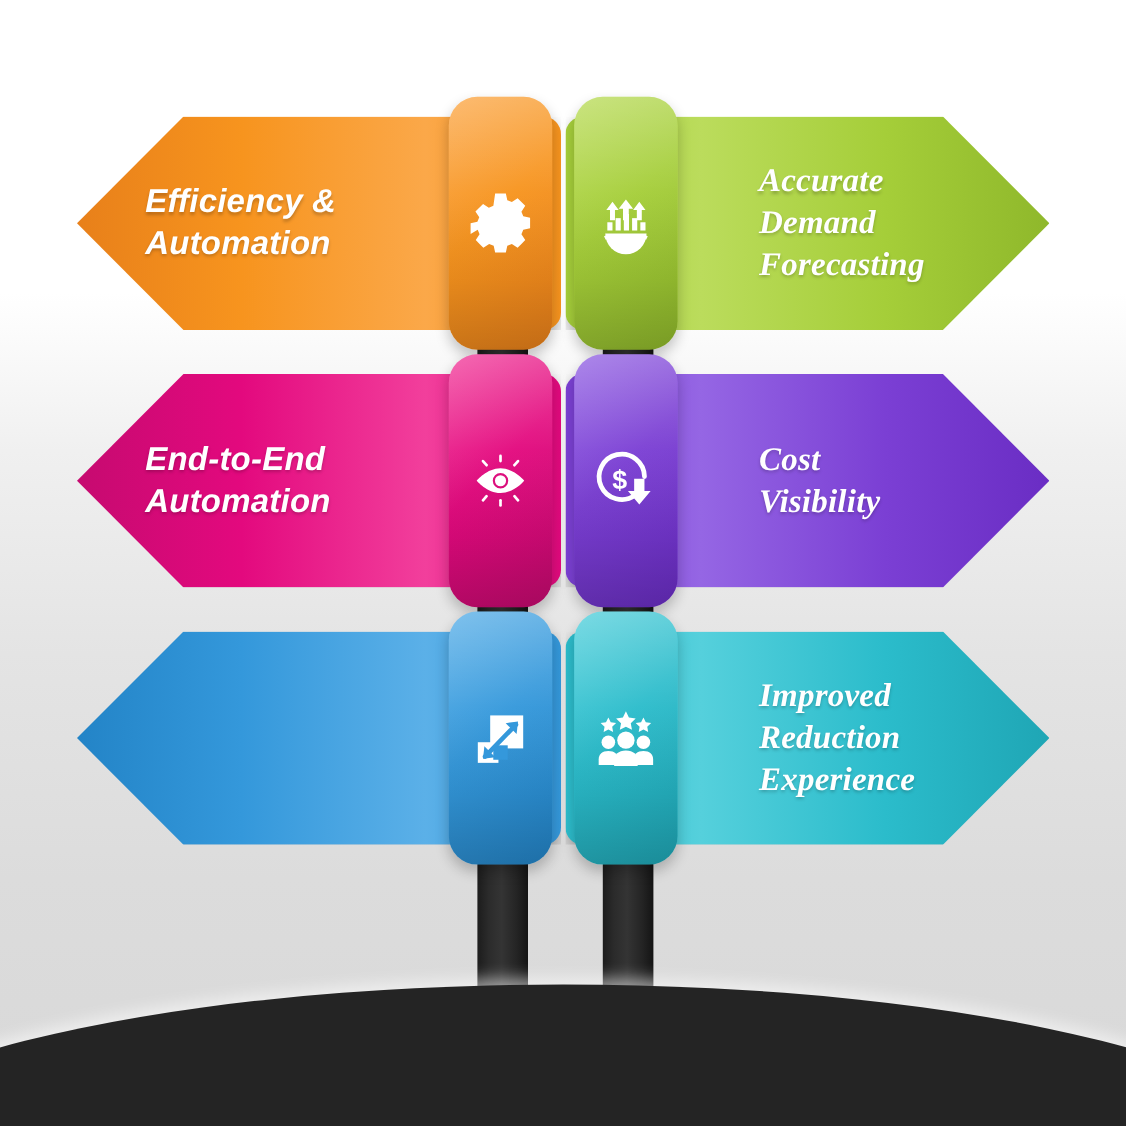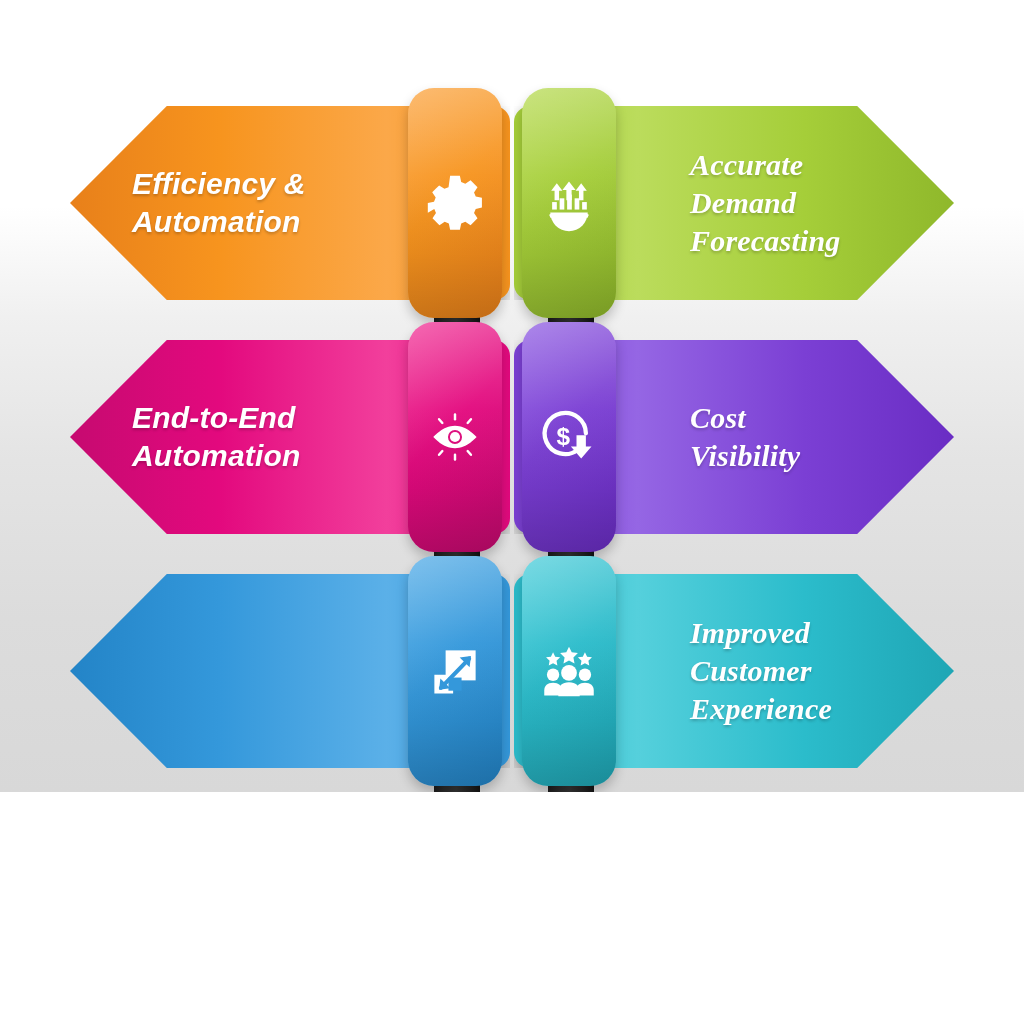--- a/index.html
+++ b/index.html
@@ -4,21 +4,21 @@
 <title>Benefits Signpost Infographic</title>
 <style>
   * { box-sizing: border-box; margin: 0; padding: 0; }
   html, body {
     width: 1024px; height: 1024px;
     overflow: hidden;
     font-family: "Liberation Sans", sans-serif;
   }
   #stage {
     position: relative;
-    width: 1024px; height: 792px;
+    width: 1024px; height: 1024px;
     background: linear-gradient(to bottom,
        #ffffff 0%, #ffffff 26%, #fbfbfb 30%,
        #f0f0f0 40%, #e4e4e4 58%, #dcdcdc 78%, #d8d8d8 100%);
     overflow: hidden;
   }
 
   
   .ground {
     position: absolute;
     left: -180px;
@@ -255,19 +255,19 @@
             <circle cx="15" cy="36" r="6.6"></circle>
             <path d="M15 44.5c-6 0-9.4 3.2-9.4 8.2V58h18.8v-5.3c0-5-3.4-8.2-9.4-8.2z"></path>
             <circle cx="49" cy="36" r="6.6"></circle>
             <path d="M49 44.5c-6 0-9.4 3.2-9.4 8.2V58h18.8v-5.3c0-5-3.4-8.2-9.4-8.2z"></path>
             <circle cx="32" cy="34" r="8.4"></circle>
             <path d="M32 44c-7.3 0-11.4 4-11.4 10V59h22.8v-5c0-6-4.1-10-11.4-10z"></path>
           </svg>
         </div>
       </div>
       <div class="sign-label">Improved
-Customer
+Reduction
 Experience</div>
     </div>
   </div>
 
   <div class="ground"></div>
 </div>
 
 </body></html>

